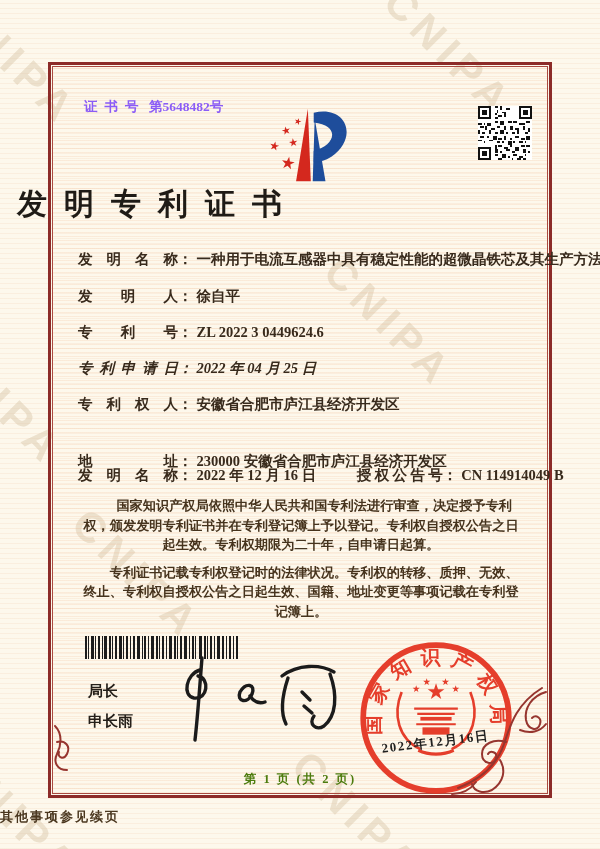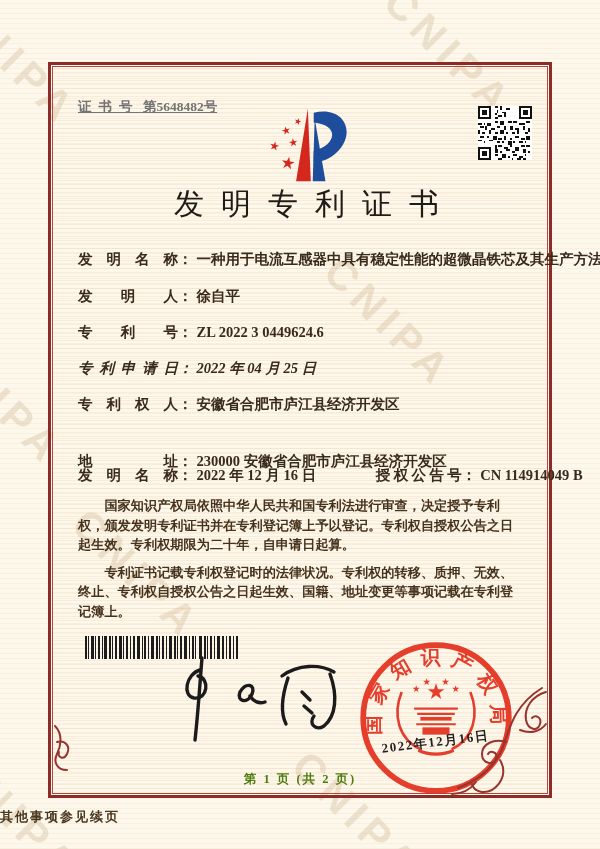--- a/index.html
+++ b/index.html
@@ -32,43 +32,42 @@
     border:3px solid #8c2b28;z-index:1;
   }
   .frame-inner{
     position:absolute;inset:1px;border:1px solid #aa4a40;
     background:repeating-linear-gradient(0deg,
       rgba(240,180,140,0.20) 0px, rgba(240,180,140,0.20) 1px,
       transparent 1px, transparent 4px);
   }
   .content{position:absolute;inset:0;z-index:2;}
   .cert-no{
-    position:absolute;left:78px;top:98px;font-size:13.5px;font-weight:700;
-    color:#737373;
-    text-decoration:underline;
+    position:absolute;left:84px;top:98px;font-size:13.5px;font-weight:700;
+    color:#8b5cf6;
   }
   .cert-no .lbl{letter-spacing:7px;}
   .logo{position:absolute;left:251px;top:104px;}
   .title{
-    position:absolute;left:0;right:0;top:184px;text-align:center;
-    font-size:30px;font-weight:400;letter-spacing:17px;padding-left:30px;
+    position:absolute;left:0;right:0;top:184px;text-align:left;
+    font-size:30px;font-weight:700;letter-spacing:17px;padding-left:17px;
     color:#1f1b16;
   }
   .qr{position:absolute;left:478px;top:106px;}
   .fields{position:absolute;left:78px;top:0;width:444px;}
   .field{position:absolute;font-size:14.5px;font-weight:700;color:#382a1c;white-space:nowrap;}
   .flabel{display:inline-block;width:100px;text-align:justify;text-align-last:justify;vertical-align:bottom;}
   .fvalue{margin-left:4px;}
-  .pair2{margin-left:56px;}
+  .pair2{margin-left:37px;}
   .pair2 .flabel{width:86px;}
   .paras{
     position:absolute;left:78px;top:496px;width:446px;
     font-size:13.2px;line-height:19.5px;color:#46331d;font-weight:600;
   }
-  .paras p{margin:0 0 8px 0;text-indent:2em;}
+  .paras p{margin:0 0 8px 0;text-indent:2em;text-align:center;}
   .barcode{position:absolute;left:85px;top:636px;}
   .officer{
     position:absolute;left:88px;top:676px;
     font-family:"Liberation Sans","DejaVu Sans",sans-serif;
     font-size:15px;font-weight:700;color:#26201a;line-height:30px;
   }
   .signature{position:absolute;left:162px;top:652px;}
   .seal{position:absolute;left:358px;top:640px;opacity:0.95;}
   .flourish-br{position:absolute;left:446px;top:686px;}
   .flourish-bl{position:absolute;left:51px;top:724px;}
@@ -284,20 +283,24 @@
             <rect x="132" width="3" height="23"></rect>
             <rect x="137" width="2" height="23"></rect>
           <rect x="141" width="1" height="23"></rect>
             <rect x="144" width="2" height="23"></rect>
             <rect x="148" width="1" height="23"></rect>
           <rect x="151" width="2" height="23"></rect>
         </g>
       </svg>
     </div>
 
+    <div class="officer">
+      <div>局长</div>
+      <div>申长雨</div>
+    </div>
 
     <div class="signature">
       <svg width="190" height="95" viewBox="0 0 190 95">
         <g stroke="#1b1b1b" stroke-width="3.4" fill="none" stroke-linecap="round" stroke-linejoin="round">
           <path d="M38 18 C24 22 20 44 32 46 C46 48 48 26 36 24"></path>
           <path d="M40 6 C38 30 36 62 33 88"></path>
           <path d="M78 40 C84 30 94 32 90 42 C86 52 74 50 78 40"></path>
           <path d="M88 44 C92 50 97 52 103 50"></path>
           <path d="M120 24 C136 12 158 12 172 20"></path>
           <path d="M126 26 C120 44 118 60 124 72"></path>

